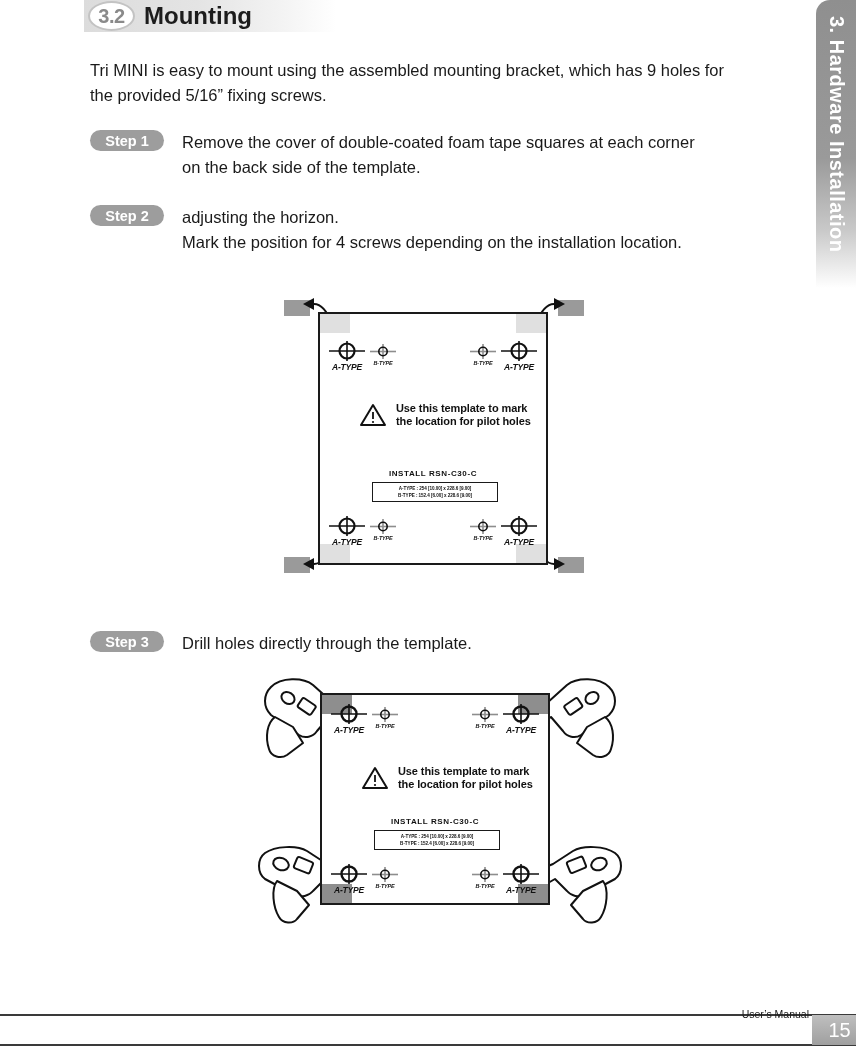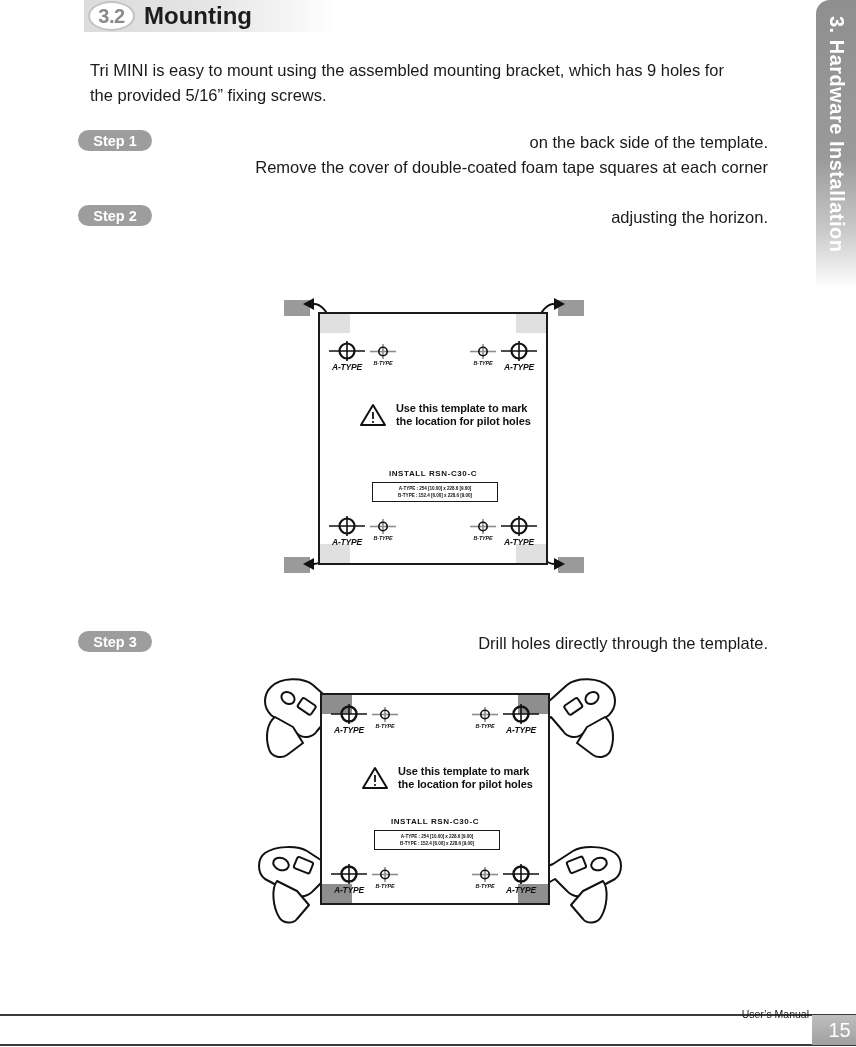--- a/index.html
+++ b/index.html
@@ -60,21 +60,21 @@
     font-size: 24px; font-weight: bold; color: #1c1c1c;
     letter-spacing: 0px;
   }
 
   
   .intro {
     position: absolute;
     left: 90px; top: 58px; width: 660px;
     font-size: 16.5px; line-height: 25px; color: #1a1a1a;
   }
-  .step-row { position: absolute; left: 78px; width: 690px; text-align: right; }
+  .step-row { position: absolute; left: 90px; width: 690px; }
   .step-badge {
     position: absolute; left: 0; top: 0;
     width: 74px; height: 21px;
     background: #9d9d9d; border-radius: 11px;
     color: #ffffff; font-size: 14.5px; font-weight: bold;
     display: flex; align-items: center; justify-content: center;
     letter-spacing: 0px;
   }
   .step-text {
     margin-left: 92px;
@@ -153,29 +153,30 @@
 
 <div id="section-header"></div>
 <div id="sec-num">3.2</div>
 <div id="sec-title">Mounting</div>
 
 <div class="intro">Tri MINI is easy to mount using the assembled mounting bracket, which has 9 holes for the provided 5/16” fixing screws.</div>
 
 <div class="step-row" style="top:130px;">
   <div class="step-badge">Step 1</div>
   <div class="step-text">
+    <span class="ln">Remove the cover of double-coated foam tape squares at each corner</span>
     <span class="ln">on the back side of the template.</span>
-    <span class="ln">Remove the cover of double-coated foam tape squares at each corner</span>
   </div>
 </div>
 
 <div class="step-row" style="top:205px;">
   <div class="step-badge">Step 2</div>
   <div class="step-text">
     <span class="ln">adjusting the horizon.</span>
+    <span class="ln">Mark the position for 4 screws depending on the installation location.</span>
   </div>
 </div>
 
 <div class="diagram" id="diagram-1" style="left:270px; top:292px; width:330px; height:300px;">
 
   <div class="corner-sq" style="left:14px;  top:8px;   width:26px; height:16px;"></div>
   <div class="corner-sq" style="left:288px; top:8px;   width:26px; height:16px;"></div>
   <div class="corner-sq" style="left:14px;  top:265px; width:26px; height:16px;"></div>
   <div class="corner-sq" style="left:288px; top:265px; width:26px; height:16px;"></div>
 

